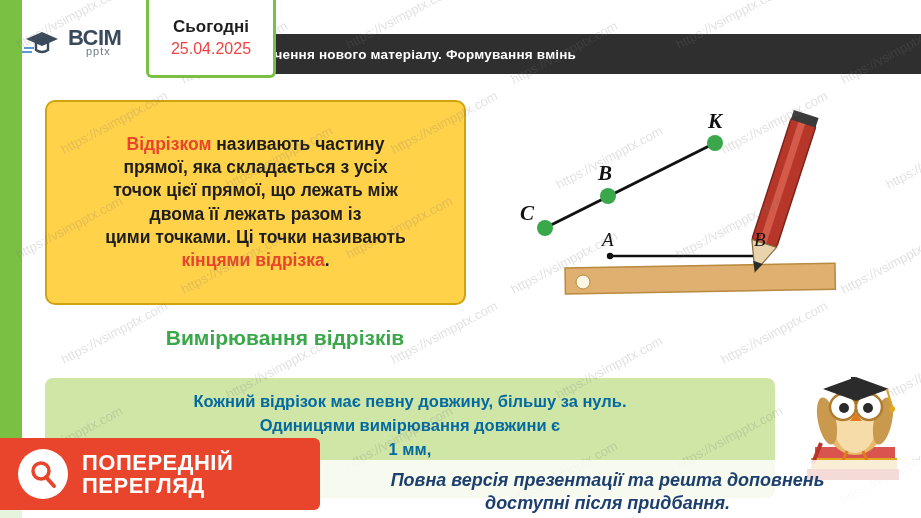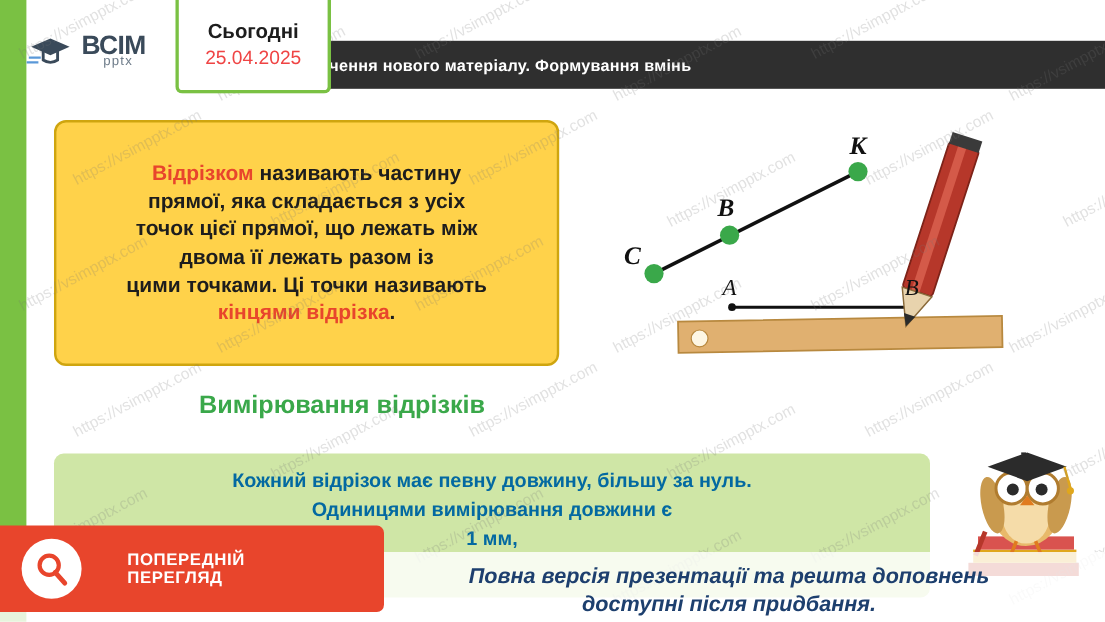--- a/index.html
+++ b/index.html
@@ -134,21 +134,21 @@
     z-index: 8;
   }
   .preview-circle {
     width: 50px; height: 50px; border-radius: 50%;
     background: #ffffff;
     display: flex; align-items: center; justify-content: center;
     flex: 0 0 auto;
   }
   .preview-labels { line-height: 1.05; }
   .preview-l1, .preview-l2 {
-    color: #ffffff; font-weight: bold; font-size: 14px; letter-spacing: 0.5px; margin-left: 24px;
+    color: #ffffff; font-weight: bold; font-size: 22px; letter-spacing: 0.5px;
   }
   
   .bottom-strip {
     position: absolute; left: 0; bottom: 0;
     width: 921px; height: 58px;
     background: rgba(255,255,255,0.82);
     z-index: 7;
   }
   .bottom-msg {
     position: absolute; left: 300px; bottom: 4px;

